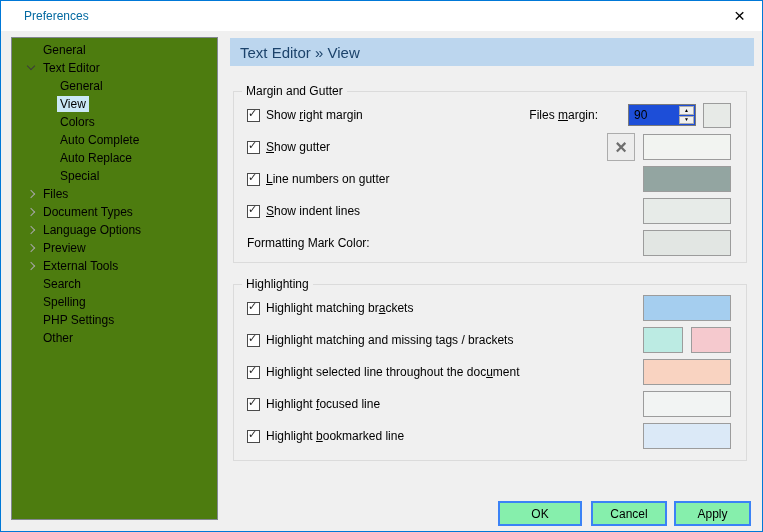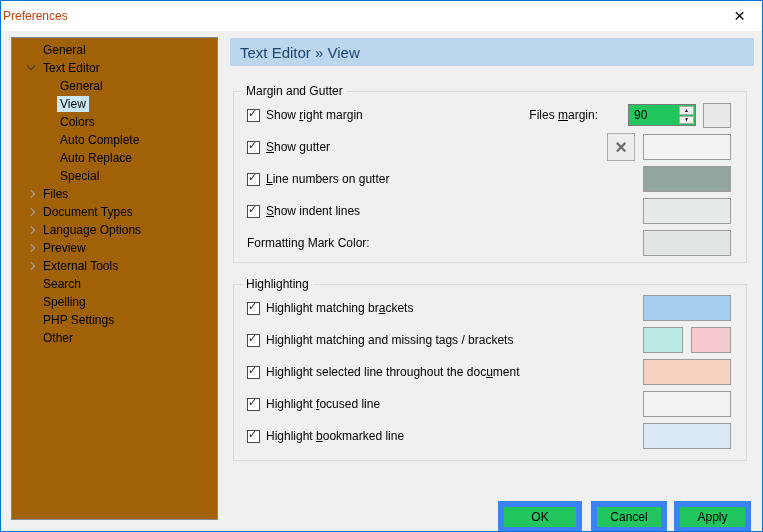--- a/index.html
+++ b/index.html
@@ -5,27 +5,27 @@
   * { margin:0; padding:0; box-sizing:border-box; }
   html,body { background:#555; }
   .window {
     position:relative; width:763px; height:532px;
     background:#F0F0F0; border:1px solid #0078D7;
     font-family:"Liberation Sans", sans-serif; color:#000;
     overflow:hidden;
   }
   
   .titlebar { position:absolute; left:0; top:0; right:0; height:30px; background:#FFFFFF; }
-  .titlebar .title { position:absolute; left:2px; top:8px; font-size:12px; color:#c2410c; }
+  .titlebar .title { position:absolute; left:23px; top:8px; font-size:12px; color:#0369a1; }
   .closebtn { position:absolute; right:0; top:0; width:45px; height:29px;
     display:flex; align-items:center; justify-content:center;
     font-size:19px; font-weight:300; color:#000; cursor:default; }
   
   .tree { position:absolute; left:10px; top:36px; width:207px; height:483px;
-    background:#a16207; border:1px solid #828790; padding-top:3px; overflow:hidden;text-align:right; }
+    background:#4d7c0f; border:1px solid #828790; padding-top:3px; overflow:hidden;text-align:right; }
   .ti { height:18px; display:flex; align-items:center; font-size:12px; }
   .chev { position:relative; width:16px; height:13px; margin-left:12px; flex:0 0 16px; }
   .chev::before { content:""; position:absolute; top:3px; left:4px; width:5px; height:5px;
     border-style:solid; border-width:0 1px 1px 0; border-color:transparent; }
   .chev.col::before { border-color:#A6A6A6; transform:rotate(-45deg); }
   .chev.exp::before { border-color:#3C3C3C; transform:rotate(45deg); top:1px; }
   .ti .ti-label { padding:1px 3px; white-space:nowrap; }
   .ti.lvl2 { padding-left:45px; }
   .ti.sel .ti-label { background:#CBE8F6; }
   
@@ -48,35 +48,35 @@
   .lbl { margin-left:6px; font-size:12px; white-space:nowrap; }
   .mn { text-decoration:underline; text-underline-offset:1px; }
   .plainlbl { font-size:12px; white-space:nowrap; }
   
   .swatch { width:88px; height:26px; flex:0 0 88px; border:1px solid #9C9C9C; }
   .swatch.half { width:40px; flex:0 0 40px; }
   .swatch.half + .swatch.half { margin-left:8px; }
   .swatch.small { width:28px; height:25px; flex:0 0 28px; margin-left:7px; }
   
   .rm-label { margin-right:30px; }
-  .spin { width:68px; height:22px; flex:0 0 68px; background:#22c55e;
+  .spin { width:68px; height:22px; flex:0 0 68px; background:#1d4ed8;
     border:1px solid #7A7A7A; display:flex; }
   .spin-val { flex:1; font-size:12px; padding:3px 0 0 5px; }
   .spin-btns { width:17px; display:flex; flex-direction:column; padding:1px; gap:1px; }
   .spin-b { flex:1; background:#F0F0F0; border:1px solid #ACACAC;
     display:flex; align-items:center; justify-content:center;
     font-size:5px; color:#000; line-height:1; }
   
   .clear-btn { width:28px; height:28px; flex:0 0 28px; margin-right:8px;
     background:#EDEDED; border:1px solid #ACACAC;
     display:flex; align-items:center; justify-content:center;
     font-size:20px; font-weight:bold; color:#6E6E6E; line-height:1; }
   
-  .btn { position:absolute; top:500px; height:32px; background:#22c55e;
-    border:6px solid #3b82f6; font-size:12px; font-family:inherit; color:#000; }
+  .btn { position:absolute; top:500px; height:25px; background:#86efac;
+    border:2px solid #3b82f6; font-size:12px; font-family:inherit; color:#000; }
   .btn-ok { left:497px; width:84px; }
   .btn-cancel { left:590px; width:76px; }
   .btn-apply { left:673px; width:77px; }
 </style>
 </head>
 <body>
 
 <div class="window">
 
   <div class="titlebar">

